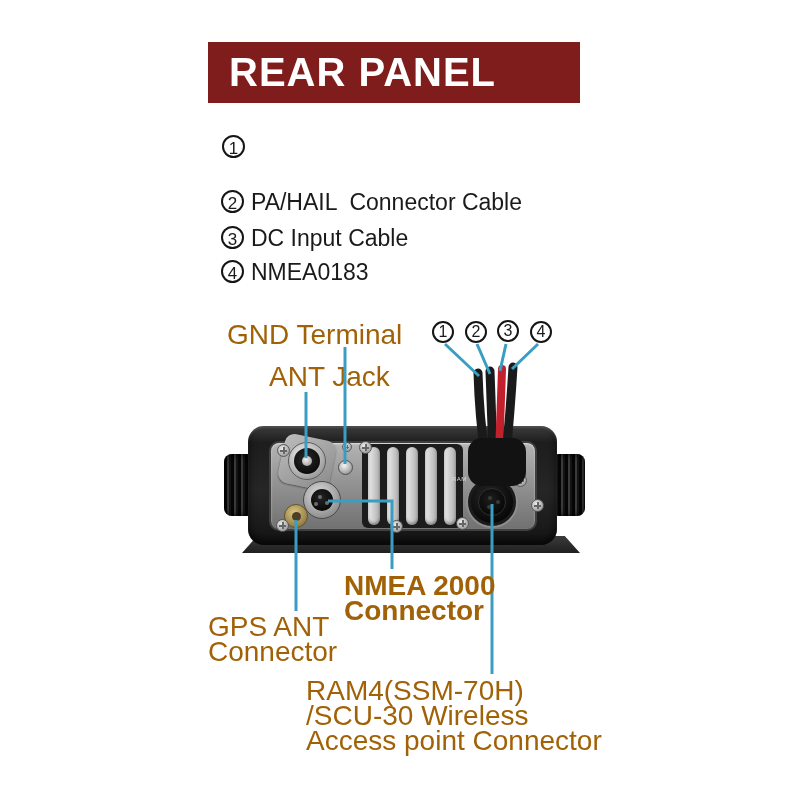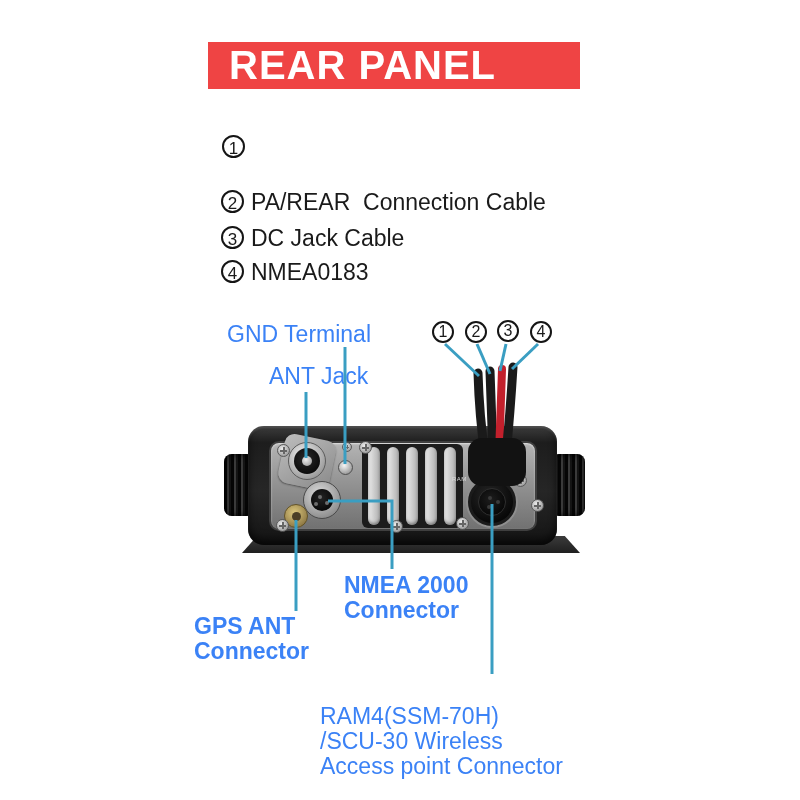--- a/index.html
+++ b/index.html
@@ -4,22 +4,22 @@
 <style>
   html,body {margin:0; padding:0; background:#ffffff;}
   .page {
     position:relative; width:800px; height:800px; background:#ffffff;
     font-family:"Liberation Sans", sans-serif; color:#1a1a1a; overflow:hidden;
   }
   .abs {position:absolute;}
 
   
   .header-bar {
-    left:208px; top:42px; width:372px; height:47px;
-    background:#ef4444; display:flex; align-items:center;
+    left:208px; top:42px; width:372px; height:61px;
+    background:#7f1d1d; display:flex; align-items:center;
   }
   .header-bar .title {
     color:#ffffff; font-size:40px; font-weight:bold; letter-spacing:1px; padding-left:21px;
     white-space:nowrap;
   }
 
   
   .legend-item {
     position:absolute; display:flex; align-items:flex-start; gap:7px;
     font-size:23px; line-height:26px; white-space:pre-wrap;
@@ -30,21 +30,21 @@
     box-sizing:border-box; display:block;
   }
   .num-circle-sm {
     position:absolute; width:22px; height:22px; border:2px solid #151515; border-radius:50%;
     font-size:16px; line-height:18px; text-align:center; box-sizing:border-box;
     background:#ffffff;
   }
 
   
   .callout {
-    position:absolute; font-size:23px; line-height:25px; white-space:pre-wrap; color:#3b82f6;
+    position:absolute; font-size:28px; line-height:25px; white-space:pre-wrap; color:#a16207;
   }
 
   
   .bracket {
     left:242px; top:536px; width:338px; height:17px;
     background:linear-gradient(180deg,#3b3b3b,#1f1f1f);
     clip-path:polygon(4.5% 0, 95.5% 0, 100% 100%, 0 100%);
   }
   .knob {
     top:454px; width:31px; height:62px; border-radius:8px;
@@ -146,25 +146,25 @@
 
   <div class="abs header-bar">
     <div class="title">REAR PANEL</div>
   </div>
 
   <div class="legend-item" style="left:222px; top:134px;">
     <span class="num-circle">1</span>
   </div>
   <div class="legend-item" style="left:221px; top:189px;">
     <span class="num-circle">2</span>
-    <span>PA/REAR  Connection Cable</span>
+    <span>PA/HAIL  Connector Cable</span>
   </div>
   <div class="legend-item" style="left:221px; top:225px;">
     <span class="num-circle">3</span>
-    <span>DC Jack Cable</span>
+    <span>DC Input Cable</span>
   </div>
   <div class="legend-item" style="left:221px; top:259px;">
     <span class="num-circle">4</span>
     <span>NMEA0183</span>
   </div>
 
   <div class="callout" style="left:227px; top:322px;">GND Terminal</div>
   <div class="callout" style="left:227px; top:364px;margin-left:42px;">ANT Jack</div>
 
   <div class="num-circle-sm" style="left:432px; top:321px;">1</div>
@@ -231,19 +231,19 @@
     <line x1="477" y1="344" x2="490" y2="374" stroke-width="3" stroke="#3A9EC2"></line>
     <line x1="506" y1="344" x2="500" y2="371" stroke-width="3" stroke="#3A9EC2"></line>
     <line x1="538" y1="344" x2="512" y2="369" stroke-width="3" stroke="#3A9EC2"></line>
     <polyline points="328,501 392,501 392,569" fill="none" stroke-width="3" stroke="#3A9EC2"></polyline>
     <line x1="296" y1="520" x2="296" y2="611" stroke-width="3" stroke="#3A9EC2"></line>
     <line x1="492" y1="504" x2="492" y2="674" stroke-width="3" stroke="#3A9EC2"></line>
   </svg>
 
   <div class="callout" style="left:344px; top:573px;font-weight:bold;">NMEA 2000
 Connector</div>
-  <div class="callout" style="left:194px; top:614px;font-weight:bold;">GPS ANT
+  <div class="callout" style="left:208px; top:614px;">GPS ANT
 Connector</div>
-  <div class="callout" style="left:320px; top:678px;margin-top:26px;">RAM4(SSM-70H)
+  <div class="callout" style="left:306px; top:678px;">RAM4(SSM-70H)
 /SCU-30 Wireless
 Access point Connector</div>
 
 </div>
 
 </body></html>

